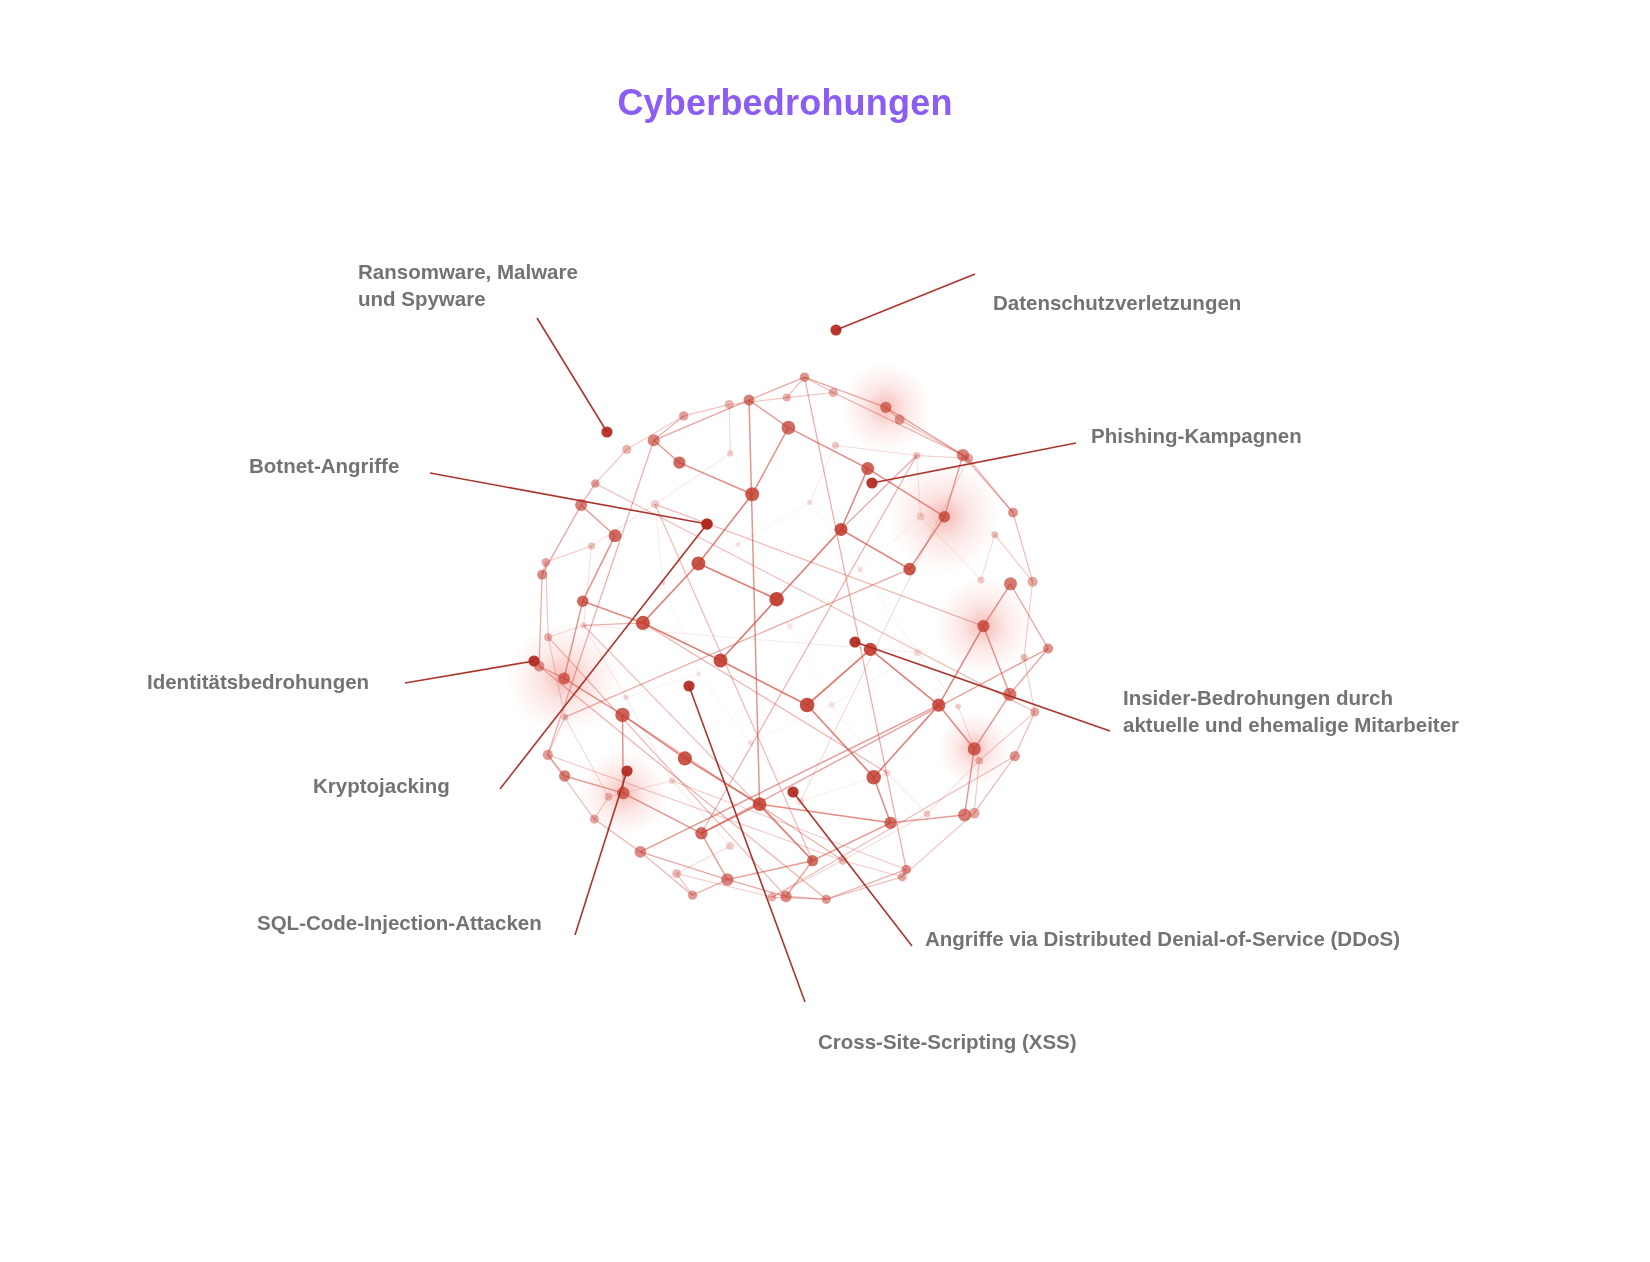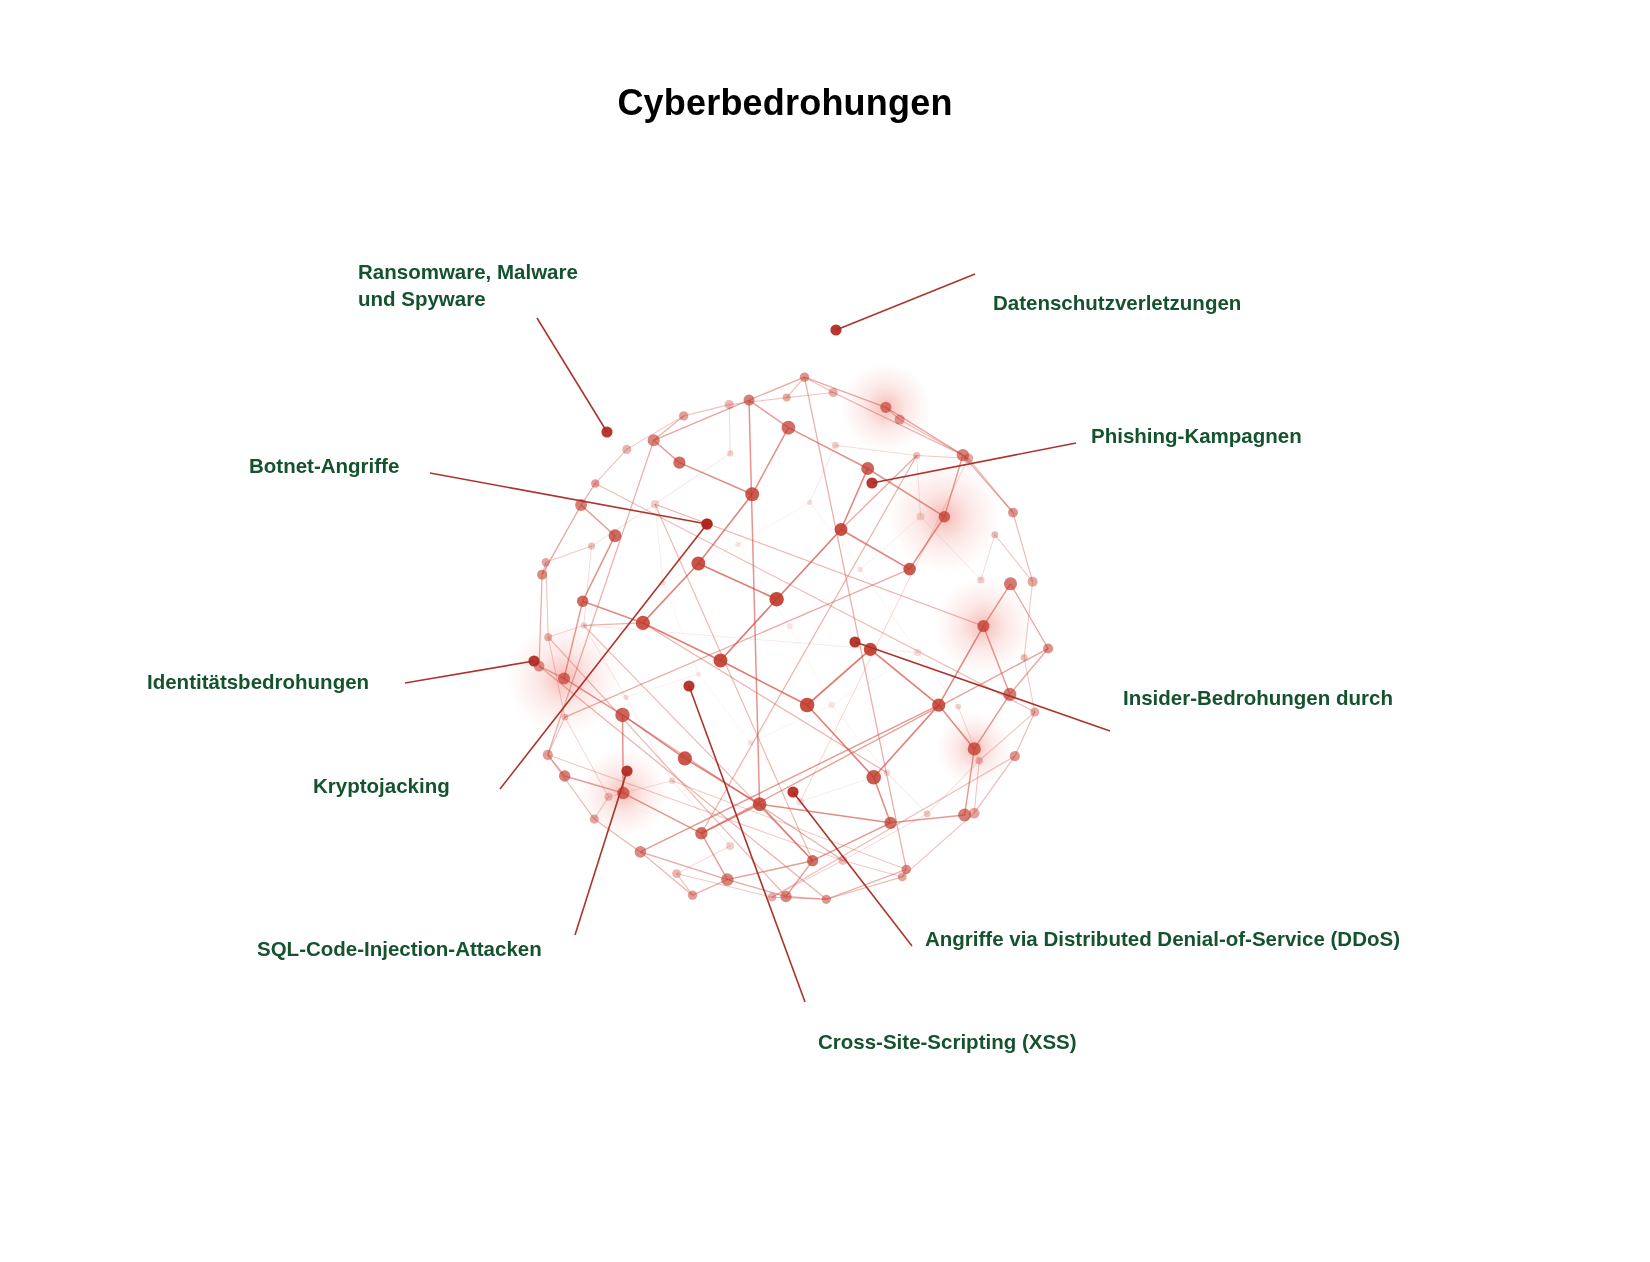--- a/index.html
+++ b/index.html
@@ -22,34 +22,34 @@
     background: #ffffff;
   }
   #page-title {
     position: absolute;
     top: 82px;
     left: 0;
     width: 1570px;
     text-align: center;
     font-size: 36px;
     font-weight: bold;
-    color: #000000;
+    color: #8b5cf6;
     letter-spacing: 0.2px;
     font-family: "Liberation Sans", sans-serif;
   }
   #graph-svg {
     position: absolute;
     top: 0;
     left: 0;
     width: 1650px;
     height: 1262px;
   }
   .label {
     position: absolute;
-    color: #14532d;
+    color: #737373;
     font-size: 20.5px;
     font-weight: bold;
     font-family: "Liberation Sans", sans-serif;
     line-height: 1.32;
     white-space: nowrap;
   }
   .label.align-right {
     text-align: center;
   }
   .label.align-left {
@@ -377,27 +377,28 @@
       </div>
       <div class="label align-right" style="top: 452px; left: 249px;">
         <div>Botnet-Angriffe</div>
       </div>
       <div class="label align-right" style="top: 668px; left: 147px;">
         <div>Identitätsbedrohungen</div>
       </div>
       <div class="label align-right" style="top: 753px; left: 313px; margin-top: 19px;">
         <div>Kryptojacking</div>
       </div>
-      <div class="label align-right" style="top: 935px; left: 257px;">
+      <div class="label align-right" style="top: 909px; left: 257px;">
         <div>SQL-Code-Injection-Attacken</div>
       </div>
       <div class="label align-left" style="left: 818px; top: 1028px;">
         <div>Cross-Site-Scripting (XSS)</div>
       </div>
       <div class="label align-left" style="left: 925px; top: 925px;">
         <div>Angriffe via Distributed Denial-of-Service (DDoS)</div>
       </div>
       <div class="label align-left" style="left: 1123px; top: 684px;">
         <div>Insider-Bedrohungen durch</div>
+        <div>aktuelle und ehemalige Mitarbeiter</div>
       </div>
     </div>
 
 </div>
 
 </body></html>

